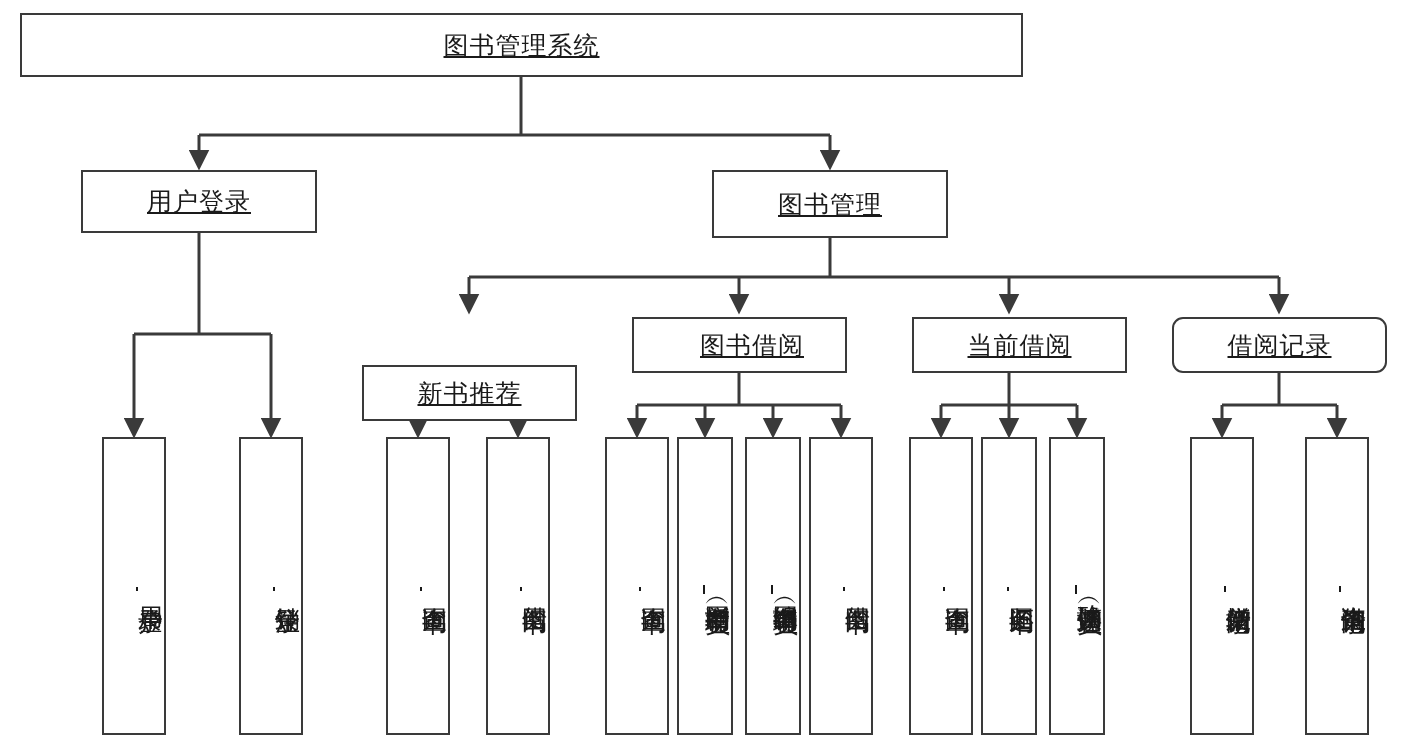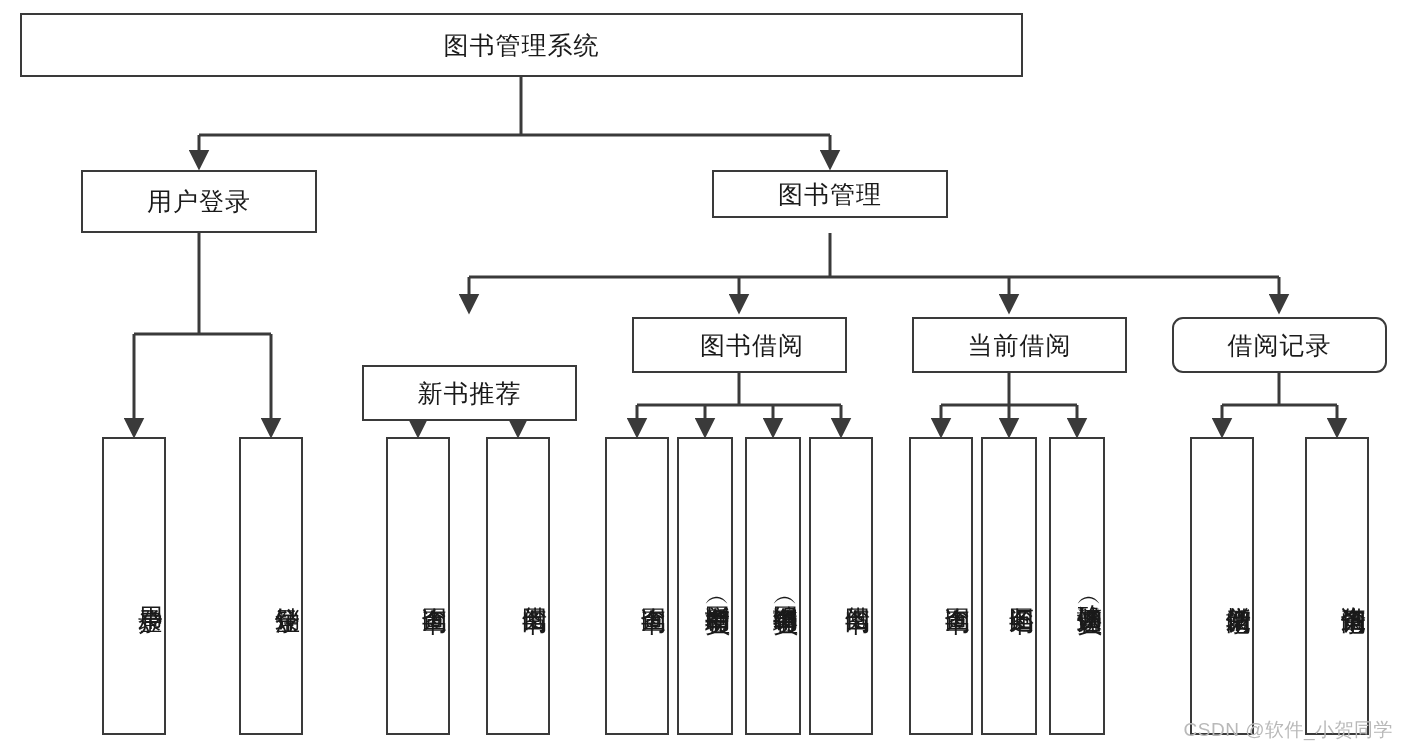--- a/index.html
+++ b/index.html
@@ -29,20 +29,21 @@
   .node {
     position: absolute;
     box-sizing: border-box;
     border: 2.5px solid #3a3a3a;
     background: #ffffff;
     display: flex;
     align-items: center;
     justify-content: center;
     color: #1a1a1a;
     z-index: 2;
+    text-decoration: underline;
   }
   .node.horiz {
     font-size: 25px;
     letter-spacing: 1px;
   }
   .node.vert {
     writing-mode: vertical-rl;
     text-orientation: upright;
     font-size: 25px;
     line-height: 1.06;
@@ -123,21 +124,21 @@
   </svg>
 
   <div class="node horiz" style="left:20px; top:13px; width:1003px; height:64px;">
     <span class="label">图书管理系统</span>
   </div>
 
   <div class="node horiz" style="left:81px; top:170px; width:236px; height:63px;">
     <span class="label">用户登录</span>
   </div>
 
-  <div class="node horiz" style="left:712px; top:170px; width:236px; height:48px;">
+  <div class="node horiz" style="left:712px; top:170px; width:236px; height:68px;">
     <span class="label">图书管理</span>
   </div>
 
   <div class="node horiz" style="left:362px; top:317px; width:215px; height:56px;margin-top:48px;">
     <span class="label">新书推荐</span>
   </div>
 
   <div class="node horiz" style="left:632px; top:317px; width:215px; height:56px;padding-left:25px;">
     <span class="label">图书借阅</span>
   </div>
@@ -195,15 +196,14 @@
   </div>
 
   <div class="node vert" style="left:1190px; top:437px; width:64px; height:298px;">
     <span class="label">新增借阅记录</span>
   </div>
 
   <div class="node vert" style="left:1305px; top:437px; width:64px; height:298px;">
     <span class="label">查询借阅记录</span>
   </div>
 
-  <div class="watermark">CSDN @软件_小贺同学</div>
 
 </div>
 
 </body></html>

